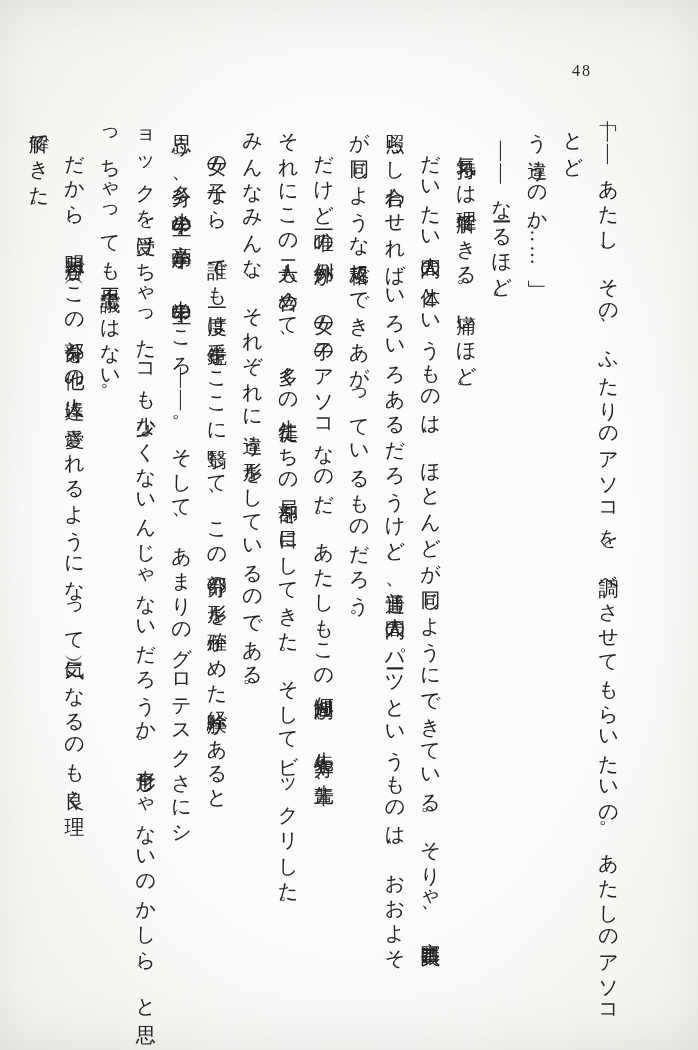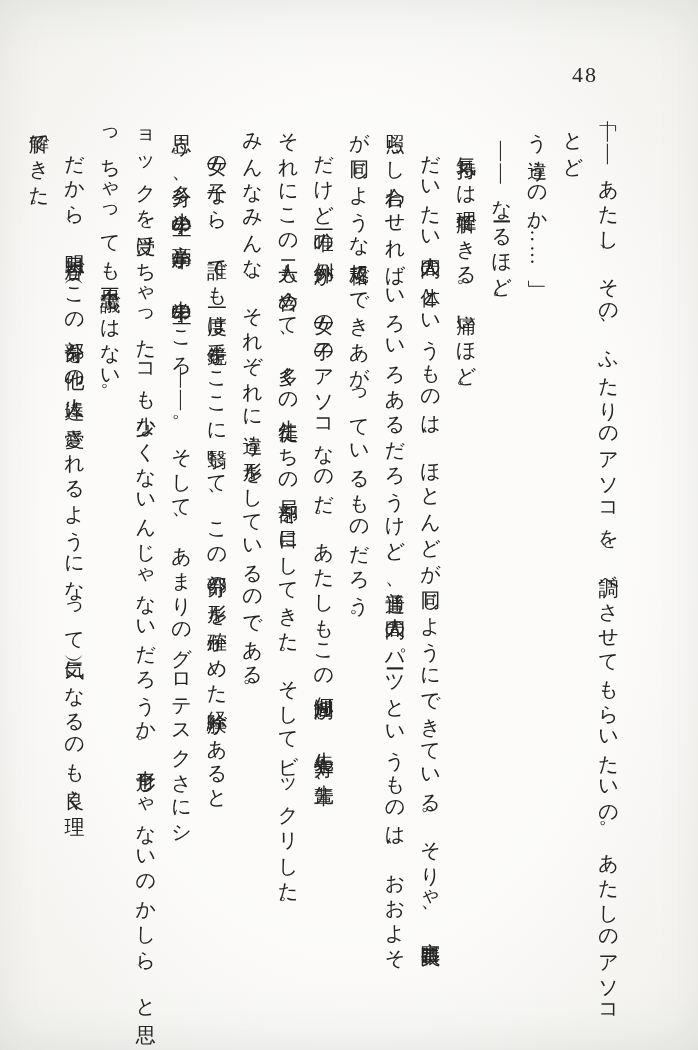--- a/index.html
+++ b/index.html
@@ -18,21 +18,21 @@
     height: 1050px;
     background:
       radial-gradient(ellipse at 50% 50%, rgba(255,255,255,0.5) 55%, rgba(205,205,200,0.18) 100%),
       linear-gradient(180deg, #f2f2ef 0%, #f8f7f4 6%, #f8f7f4 94%, #f1f1ee 100%);
     box-shadow: inset 0 0 40px rgba(150,150,145,0.12);
   }
   .page-number {
     position: absolute;
     top: 62px;
     left: 572px;
-    font-size: 22px;
+    font-size: 16px;
     letter-spacing: 2px;
     color: #2a2a2a;
   }
   .body-text {
     position: absolute;
     top: 119px;
     right: 72px;
     height: 898px;
     writing-mode: vertical-rl;
     text-orientation: mixed;

